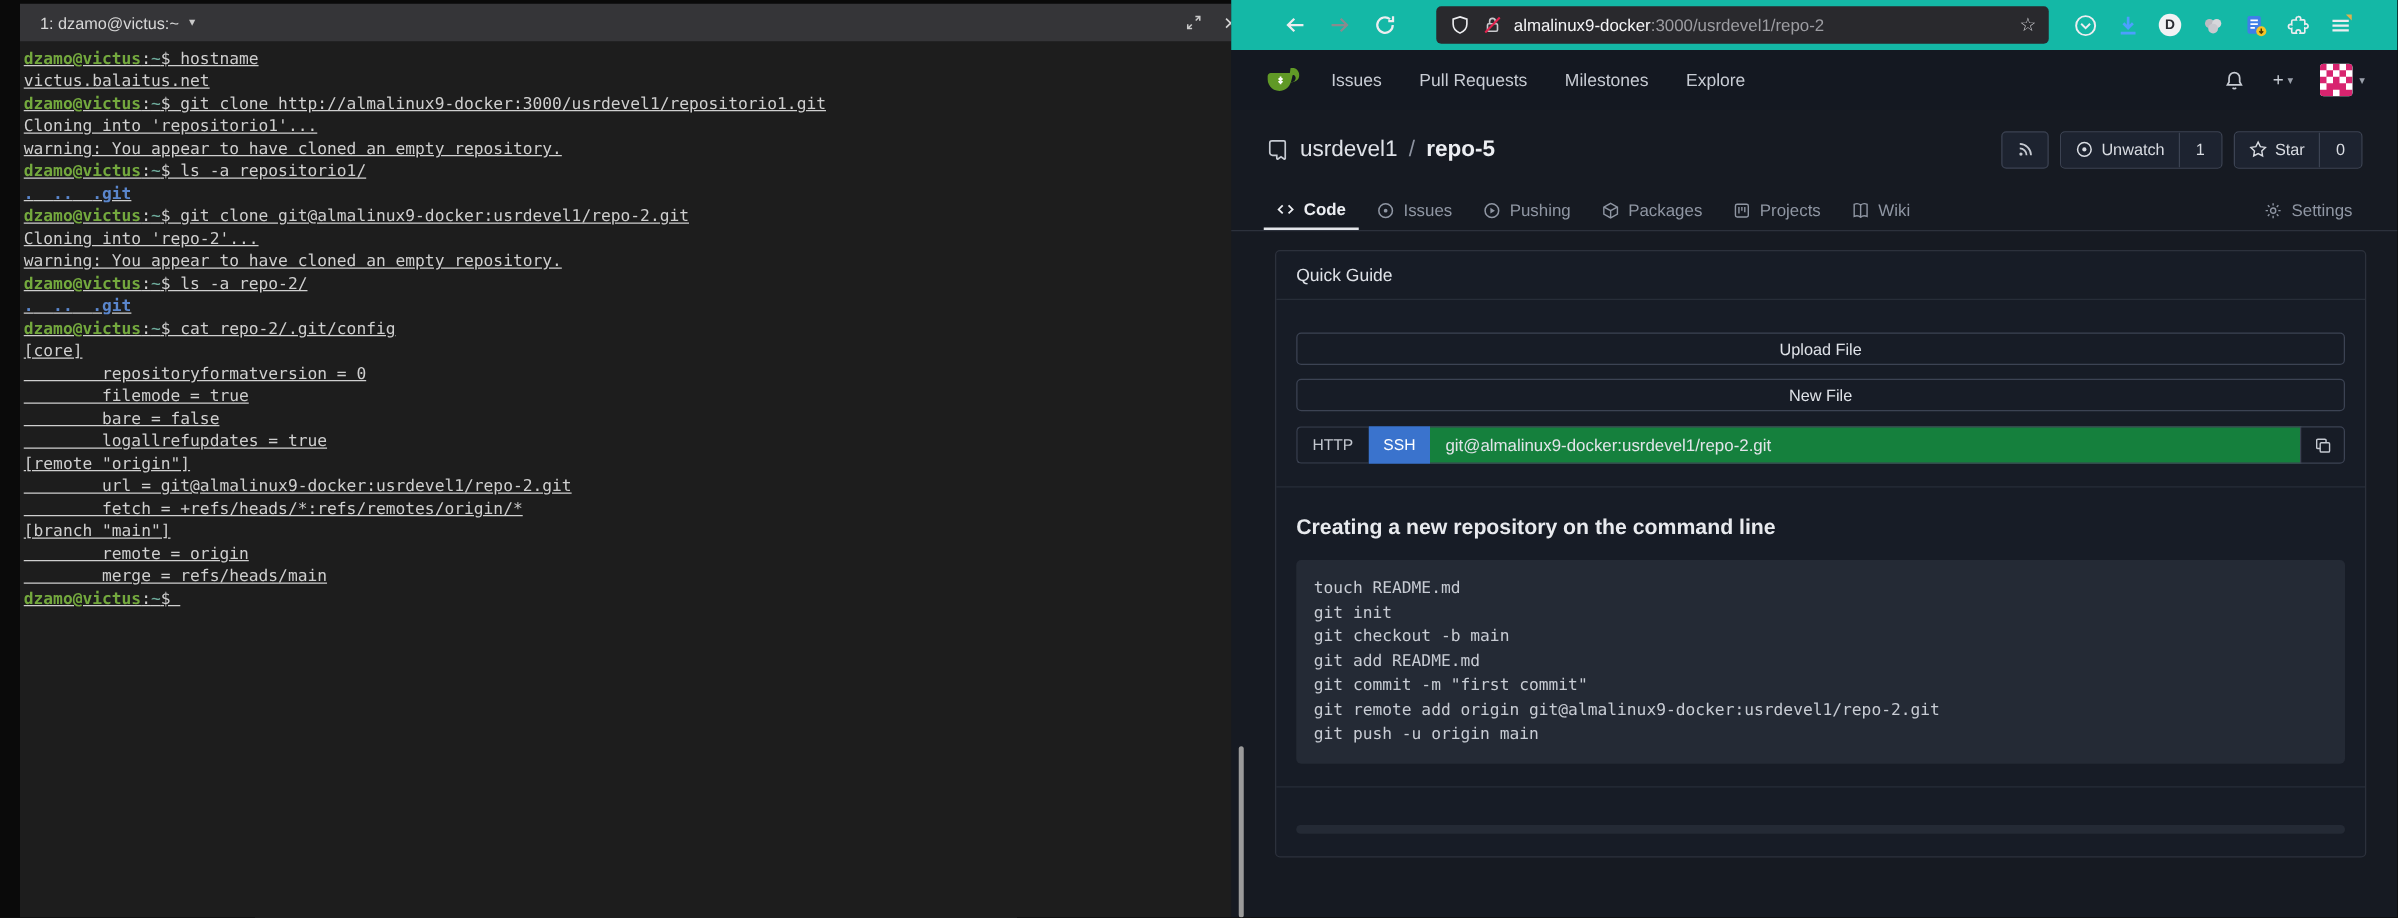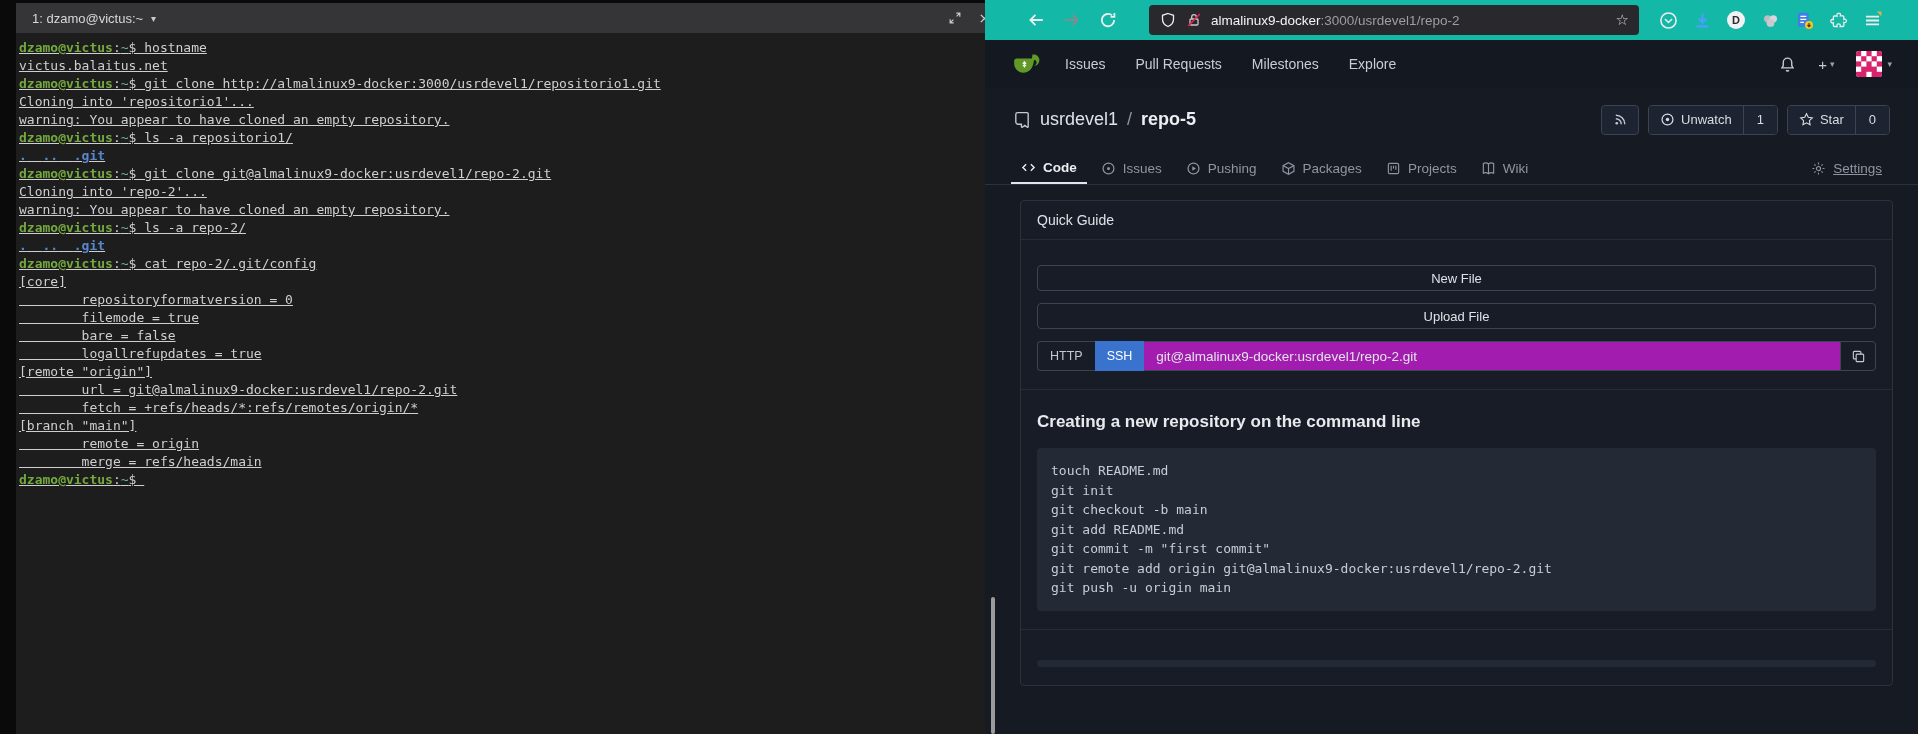--- a/index.html
+++ b/index.html
@@ -64,39 +64,39 @@
               color:#d9dce2; font-size:13px; }
   .btn-count { border-left:1px solid #3c4353; background:#1d2330; color:#d9dce2; font-size:13px;
                display:flex; align-items:center; padding:0 13px; }
   .btn-sq { width:38px; height:30px; border:1px solid #3c4353; border-radius:4px; background:#1d2330;
             display:flex; align-items:center; justify-content:center; }
 
   .tabsbar { height:40px; display:flex; align-items:flex-start; padding:0 26px; border-bottom:1px solid #2c313c; }
   .tab { display:flex; align-items:center; gap:7px; padding:7px 10px 0 10px; height:39px;
          color:#8f96a3; font-size:13.5px; margin-right:4px; }
   .tab.active { color:#eceef2; font-weight:bold; border-bottom:2px solid #e3e5e9; }
-  .tab-settings { margin-left:auto; margin-right:0;text-decoration:underline; }
+  .tab-settings { margin-left:auto; margin-right:0; }
 
   .content { padding:15px 25px 0 35px; }
   .box { border:1px solid #2c313c; border-radius:4px; background:#171c26; }
   .box-header { padding:11px 16px; border-bottom:1px solid #272d38; color:#dfe2e8; font-size:14px; font-weight:500; }
   .section { padding:14px 16px 18px 16px; }
   .section + .section { border-top:1px solid #272d38; }
   .clone-head { display:flex; align-items:baseline; gap:8px; }
   .h-main { font-size:16px; font-weight:bold; color:#e8eaee; }
   .h-help { font-size:13px; color:#9199a6; }
   .h-link { color:#5290dc; }
   .wide-btn { margin-top:11px; height:26px; border:1px solid #3c4353; border-radius:4px;
               display:flex; align-items:center; justify-content:center; color:#dfe2e8; font-size:13px;
               background:#171c26; cursor:pointer; }
   .clone-row { margin-top:12px; height:30px; display:flex; align-items:stretch; }
   .proto-btn { display:flex; align-items:center; padding:0 12px; font-size:12.5px; }
   .proto-http { border:1px solid #3c4353; border-right:none; border-radius:4px 0 0 4px; color:#c3c7cf; }
   .proto-ssh { background:#3a73cd; color:#fff; }
-  .clone-input { flex:1; background:#a21caf; border:1px solid #3c4353; border-left:none;
+  .clone-input { flex:1; background:#15803d; border:1px solid #3c4353; border-left:none;
                  color:#e2e4e9; font-size:13.5px; display:flex; align-items:center; padding:0 12px; }
   .copy-btn { width:36px; border:1px solid #3c4353; border-left:1px solid #3c4353; margin-left:-1px;
               border-radius:0 4px 4px 0; display:flex; align-items:center; justify-content:center;
               background:#171c26; }
   .sec-title { font-size:17px; font-weight:600; color:#e8eaee; padding-top:8px; }
   .codeblock { margin-top:16px; background:#242a35; border-radius:4px; padding:13px 14px; }
   .codeblock pre { font-family:"DejaVu Sans Mono", monospace; font-size:13px; line-height:19.5px;
                    color:#c8ccd4; white-space:pre; }
   .codeblock.cut { height:7px; padding:0; overflow:hidden; }
   svg { display:block; }
@@ -342,22 +342,22 @@
         </svg>
         <span>Settings</span>
       </span>
     </div>
 
     <div class="content">
       <div class="box">
         <div class="box-header">Quick Guide</div>
 
         <div class="section">
+          <div class="wide-btn" style="margin-top:12px;">Upload File</div>
           <div class="wide-btn">New File</div>
-          <div class="wide-btn" style="margin-top:12px;">Upload File</div>
           <div class="clone-row">
             <span class="proto-btn proto-http">HTTP</span>
             <span class="proto-btn proto-ssh">SSH</span>
             <span class="clone-input">git@almalinux9-docker:usrdevel1/repo-2.git</span>
             <span class="copy-btn">
               <svg width="15" height="15" viewBox="0 0 16 16" fill="none" stroke="#c6cad2" stroke-width="1.2">
                 <rect x="5.5" y="5.5" width="8" height="8" rx="1"></rect>
                 <path d="M10.5 5.5V3.5a1 1 0 0 0-1-1h-6a1 1 0 0 0-1 1v6a1 1 0 0 0 1 1h2"></path>
               </svg>
             </span>

